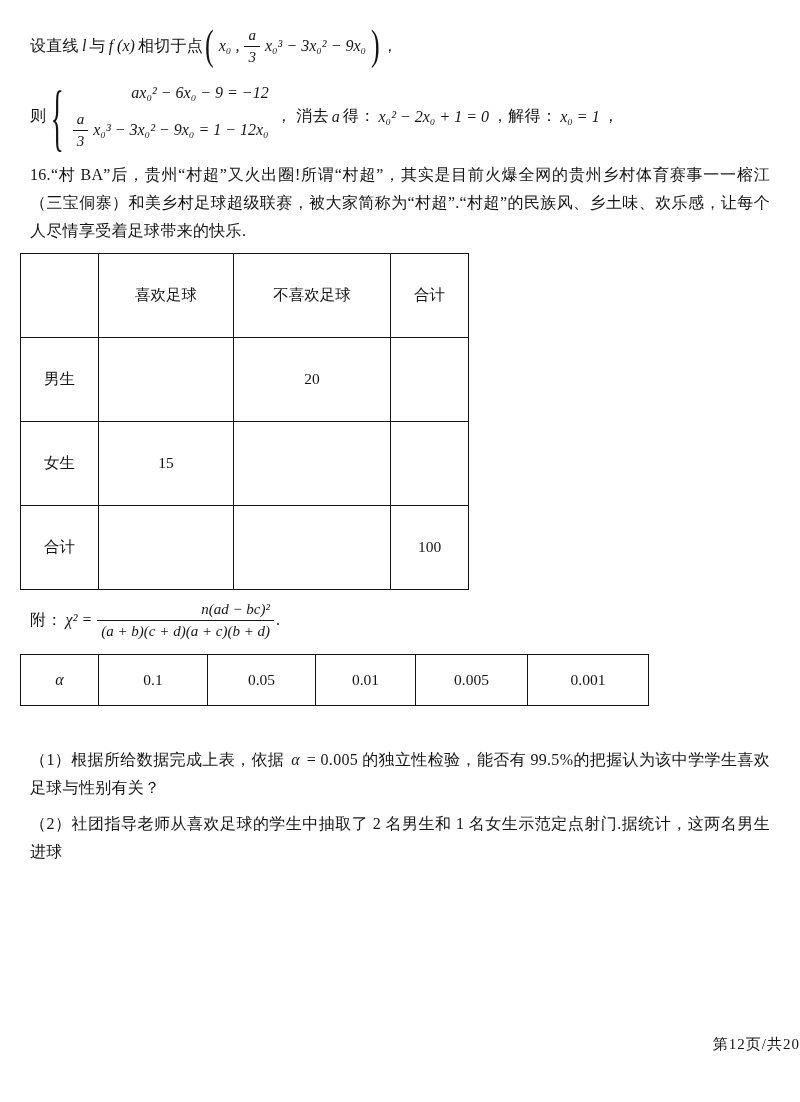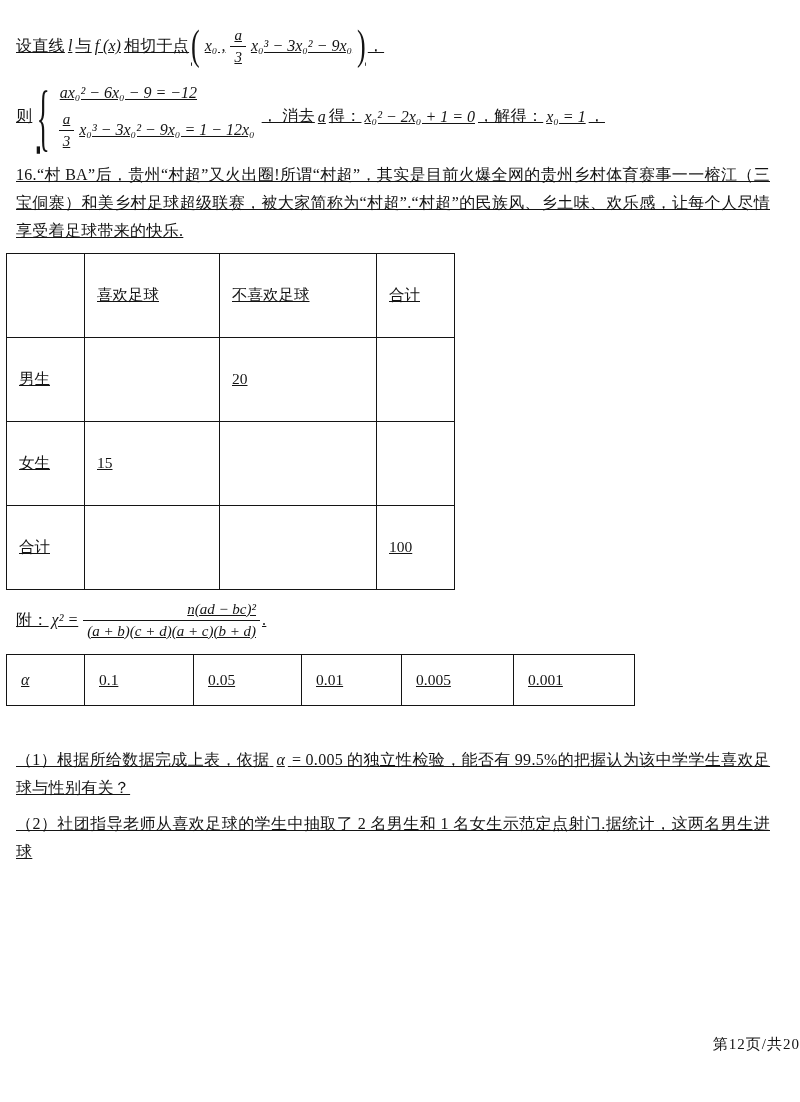--- a/index.html
+++ b/index.html
@@ -1,21 +1,21 @@
 <!DOCTYPE html>
 <html><head>
 <meta charset="utf-8">
 <style>
   html,body { margin:0; padding:0; background:#ffffff; }
   body {
     width:800px; height:1102px; position:relative; overflow:hidden;
     font-family:"Liberation Serif","DejaVu Serif",serif;
     color:#141414;
   }
-  .page { padding:20px 30px 0 16px; position:relative; height:1082px; box-sizing:border-box;text-decoration:underline; }
+  .page { padding:20px 30px 0 30px; position:relative; height:1082px; box-sizing:border-box; }
   .top-mark { position:absolute; top:-12px; left:520px; color:#777; font-size:14px; }
 
   .cn { font-size:16px; letter-spacing:0.3px; }
   .math {
     font-family:"Liberation Serif","DejaVu Serif",serif;
     font-style:italic; font-size:16px; margin:0 3px; white-space:nowrap;
   }
   .line { line-height:28px; }
 
   .flexline { display:flex; align-items:center; flex-wrap:nowrap; }
@@ -27,31 +27,31 @@
   .frac .fden { display:block; padding:1px 4px 0 4px; }
 
   .pbig { display:inline-block; font-size:26px; transform:scaleY(1.65);
           font-weight:300; font-style:normal; margin:0 2px; }
   .brace { display:inline-block; font-size:30px; transform:scaleY(2.45) scaleX(0.9);
            font-weight:300; margin:0 6px 0 4px; }
 
   .sys-row { margin:14px 0 10px 0; }
   .eq-col { display:inline-block; margin-right:4px; }
   .eq-col .eqr { line-height:1.3; }
-  .eq-col .eq1 { margin-bottom:7px; }
+  .eq-col .eq1 { margin-bottom:7px;text-align:right; }
   .eq2wrap { display:flex; align-items:center; }
 
   .concl { margin:16px 0 22px 0; }
 
   .para { text-align:justify; line-height:28px; margin:0 0 8px 0; }
   .p-intro { margin-top:10px; }
 
   table { border-collapse:collapse; table-layout:fixed; margin-left:-10px; }
   td { border:1.6px solid #141414; font-size:15.5px; vertical-align:middle;
-       padding:0 12px; overflow:hidden; }
+       padding:0 12px; overflow:hidden;text-align:center; }
   .t1 { width:448px; margin-top:6px; }
   .t1 td { height:83px; }
   .t2 { width:628px; margin-top:14px; }
   .t2 td { height:50px; padding:0 14px; }
 
   .chi-row { display:flex; align-items:center; margin:10px 0 0 0; }
   .chi-frac { font-size:15px;text-align:right; }
   .sub { font-size:11px; vertical-align:sub; font-style:italic; }
 
   .q1 { margin-top:40px; }

